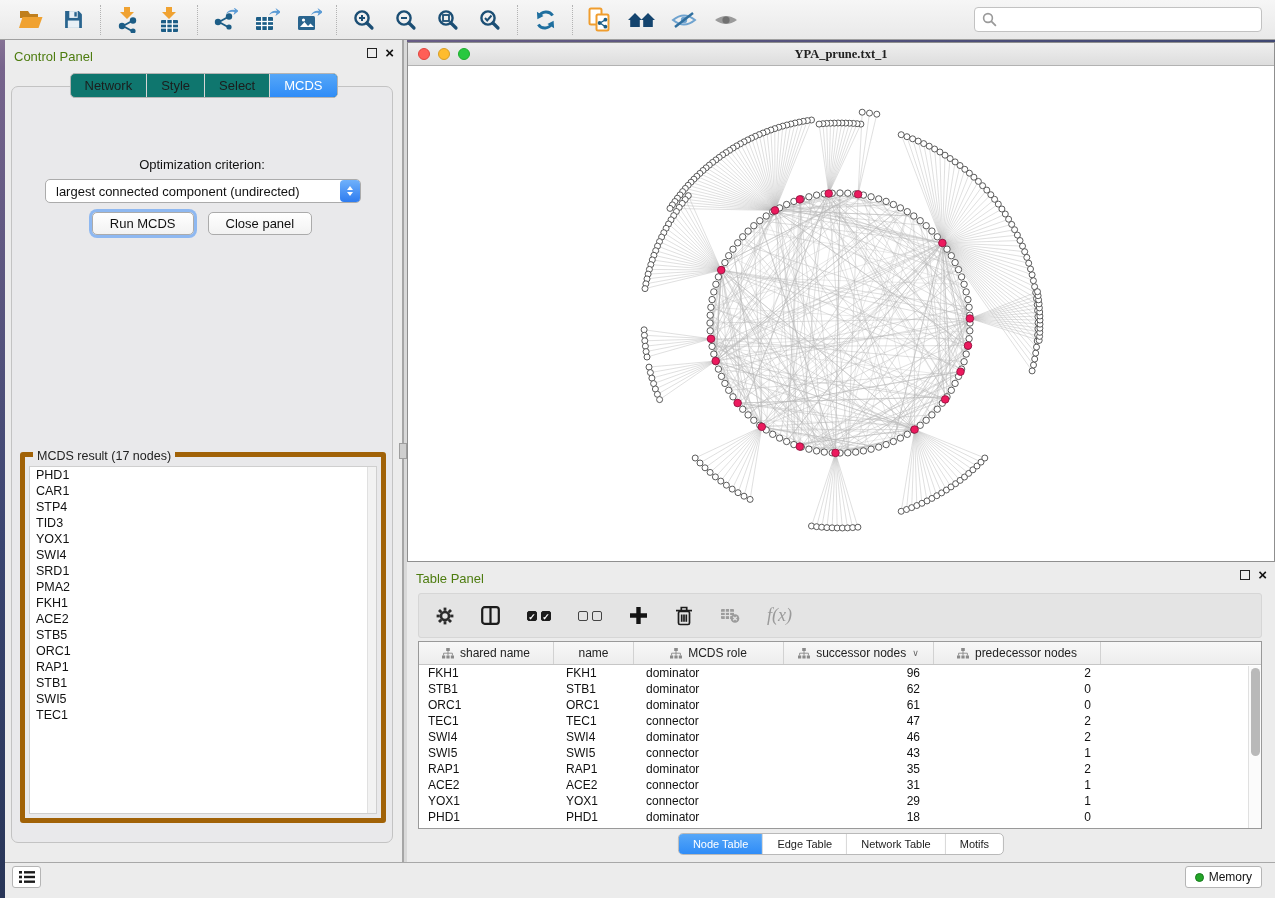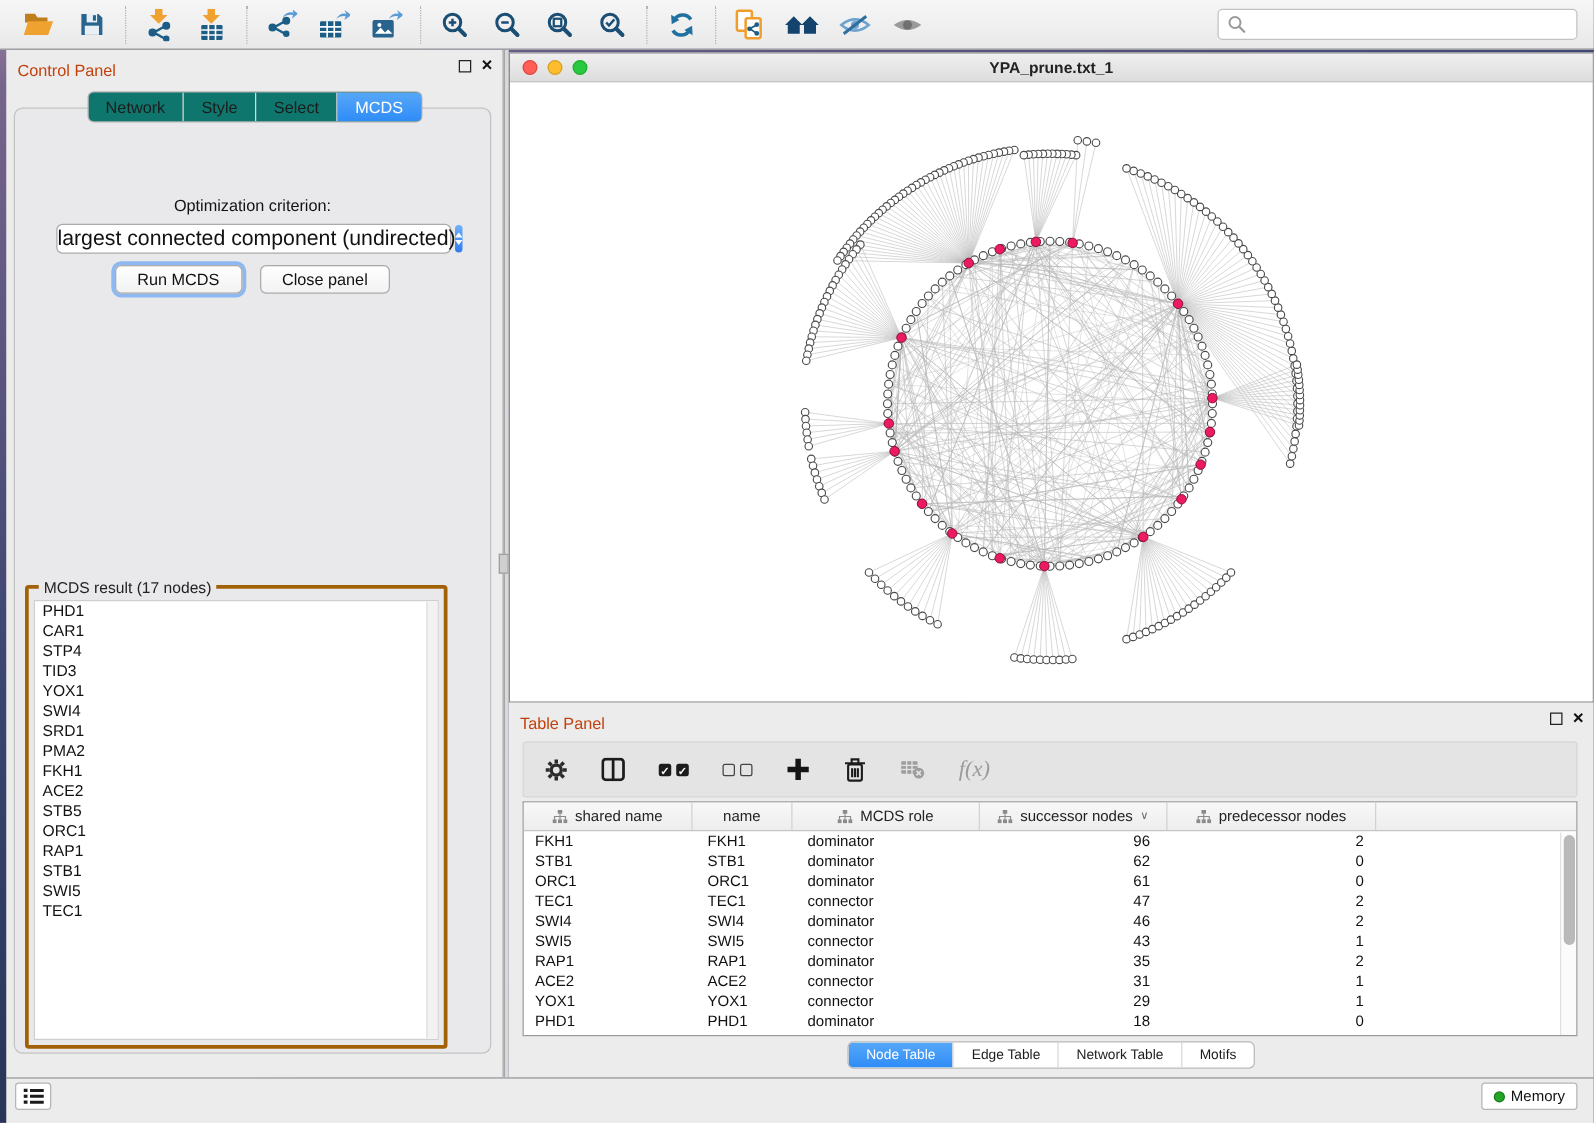--- a/index.html
+++ b/index.html
@@ -13,64 +13,64 @@
     display:flex;align-items:center;padding-left:10px;}
   .tbicon{width:42px;height:34px;display:flex;align-items:center;justify-content:center;cursor:default;}
   .tbsep{width:1px;height:30px;border-left:1px dotted #b3b3b3;margin:0 6px;}
   #searchbox{margin-left:auto;margin-right:13px;width:288px;height:25px;background:#fff;
     border:1px solid #c2c2c2;border-radius:4px;display:flex;align-items:center;padding-left:7px;}
   #searchbox input{border:none;outline:none;flex:1;font-size:13px;background:transparent;margin-left:5px;}
 
   
   #control-panel{position:absolute;left:5px;top:40px;width:398px;height:822px;background:#ececec;
     border-right:1px solid #a6a6a6;}
-  .panel-title{font-size:13px;color:#c2410c;position:absolute;left:9px;top:9px;}
+  .panel-title{font-size:13px;color:#4d7c0f;position:absolute;left:9px;top:9px;}
   .win-btns{position:absolute;right:8px;top:8px;display:flex;gap:8px;align-items:center;}
   .float-ico{width:10px;height:10px;border:1.6px solid #222;}
   .close-ico{font-size:15px;font-weight:bold;color:#111;line-height:10px;}
   .seg-tabs{position:absolute;left:50%;transform:translateX(-50%);top:33px;display:flex;
     background:#0f766e;border:1px solid #b4b4b4;border-radius:5px;overflow:hidden;font-size:13px;z-index:3;}
   .seg{padding:4px 14px;color:#1c1c1c;border-left:1px solid #d7d7d7;white-space:nowrap;}
   .seg:first-child{border-left:none;}
   .seg.active{background:linear-gradient(#56a7f8,#2f8cf7);color:#fff;}
   #cp-inner{position:absolute;left:6px;top:46px;width:382px;height:757px;background:#e9e9eb;
     border:1px solid #c3c3c3;border-radius:7px;}
   #opt-label{position:absolute;left:0;right:0;top:70px;text-align:center;font-size:13px;color:#111;}
   #criterion{position:absolute;left:33px;top:92px;width:316px;height:24px;background:#fff;
     border:1px solid #ababab;border-radius:5px;display:flex;align-items:center;}
-  #criterion .val{flex:1;font-size:17px;color:#111;white-space:nowrap;}
+  #criterion .val{flex:1;font-size:13px;color:#111;padding-left:10px;white-space:nowrap;}
   #criterion .stepper{width:20px;height:22px;margin:0;border-radius:4px;
     background:linear-gradient(#6fb1fb,#2e7cf0);display:flex;flex-direction:column;
     align-items:center;justify-content:center;gap:2px;}
   .tri-up{width:0;height:0;border-left:3.5px solid transparent;border-right:3.5px solid transparent;border-bottom:4.5px solid #fff;}
   .tri-dn{width:0;height:0;border-left:3.5px solid transparent;border-right:3.5px solid transparent;border-top:4.5px solid #fff;}
   #cp-buttons{position:absolute;left:0;right:0;top:125px;display:flex;justify-content:center;gap:14px;}
   .mac-btn{background:linear-gradient(#ffffff,#f2f2f2);border:1px solid #ababab;border-radius:5px;
     font-size:13px;color:#111;padding:3px 17px;font-family:"Liberation Sans",sans-serif;}
   .mac-btn.focus{box-shadow:0 0 0 3px rgba(94,158,245,.65);}
-  #mcds-group{position:absolute;left:8px;top:381px;width:338px;height:371px;
-    border:3px solid #a16207;border-radius:3px;}
+  #mcds-group{position:absolute;left:8px;top:365px;width:366px;height:371px;
+    border:5px solid #a16207;border-radius:3px;}
   #mcds-group legend,#mcds-legend{position:absolute;top:-8px;left:8px;background:#e9e9eb;
     padding:0 4px;font-size:12.5px;color:#222;}
   #mcds-list{position:absolute;left:4px;right:4px;top:9px;bottom:4px;background:#fff;
     border:1px solid #cfcfcf;overflow:hidden;}
   .mcds-item{font-size:12.5px;color:#111;line-height:16px;padding-left:6px;}
   #mcds-scroll{position:absolute;top:0;bottom:0;right:0;width:9px;background:#f2f2f2;border-left:1px solid #e0e0e0;}
 
   
   #v-splitter{position:absolute;left:403px;top:40px;width:4px;height:822px;background:#d9d9d9;
     border-left:1px solid #a6a6a6;}
   #v-grab{position:absolute;left:399px;top:443px;width:8px;height:16px;background:#cfcfcf;border:1px solid #9e9e9e;}
 
   
   #net-window{position:absolute;left:407px;top:42px;width:868px;height:520px;background:#fff;
     border:1px solid #8f8f8f;}
   #net-titlebar{height:23px;background:linear-gradient(#efefef,#dddddd);border-bottom:1px solid #b2b2b2;
     position:relative;display:flex;align-items:center;justify-content:center;}
-  #net-title{font-size:12.5px;font-weight:bold;color:#222;}
+  #net-title{font-size:12.5px;font-weight:bold;color:#222;font-family:Liberation Serif, serif;}
   .lights{position:absolute;left:10px;top:5px;display:flex;gap:8px;}
   .light{width:12px;height:12px;border-radius:50%;}
   .light.red{background:#ff5f57;border:1px solid #e0443e;}
   .light.yellow{background:#febc2e;border:1px solid #d89e24;}
   .light.green{background:#28c840;border:1px solid #1dad2b;}
   #net-canvas{position:relative;width:866px;height:495px;background:#fff;overflow:hidden;}
 
   
   #table-panel{position:absolute;left:407px;top:562px;width:868px;height:300px;background:#ececec;}
   #tp-toolbar{position:absolute;left:11px;top:31px;width:844px;height:45px;background:#e4e4e4;

